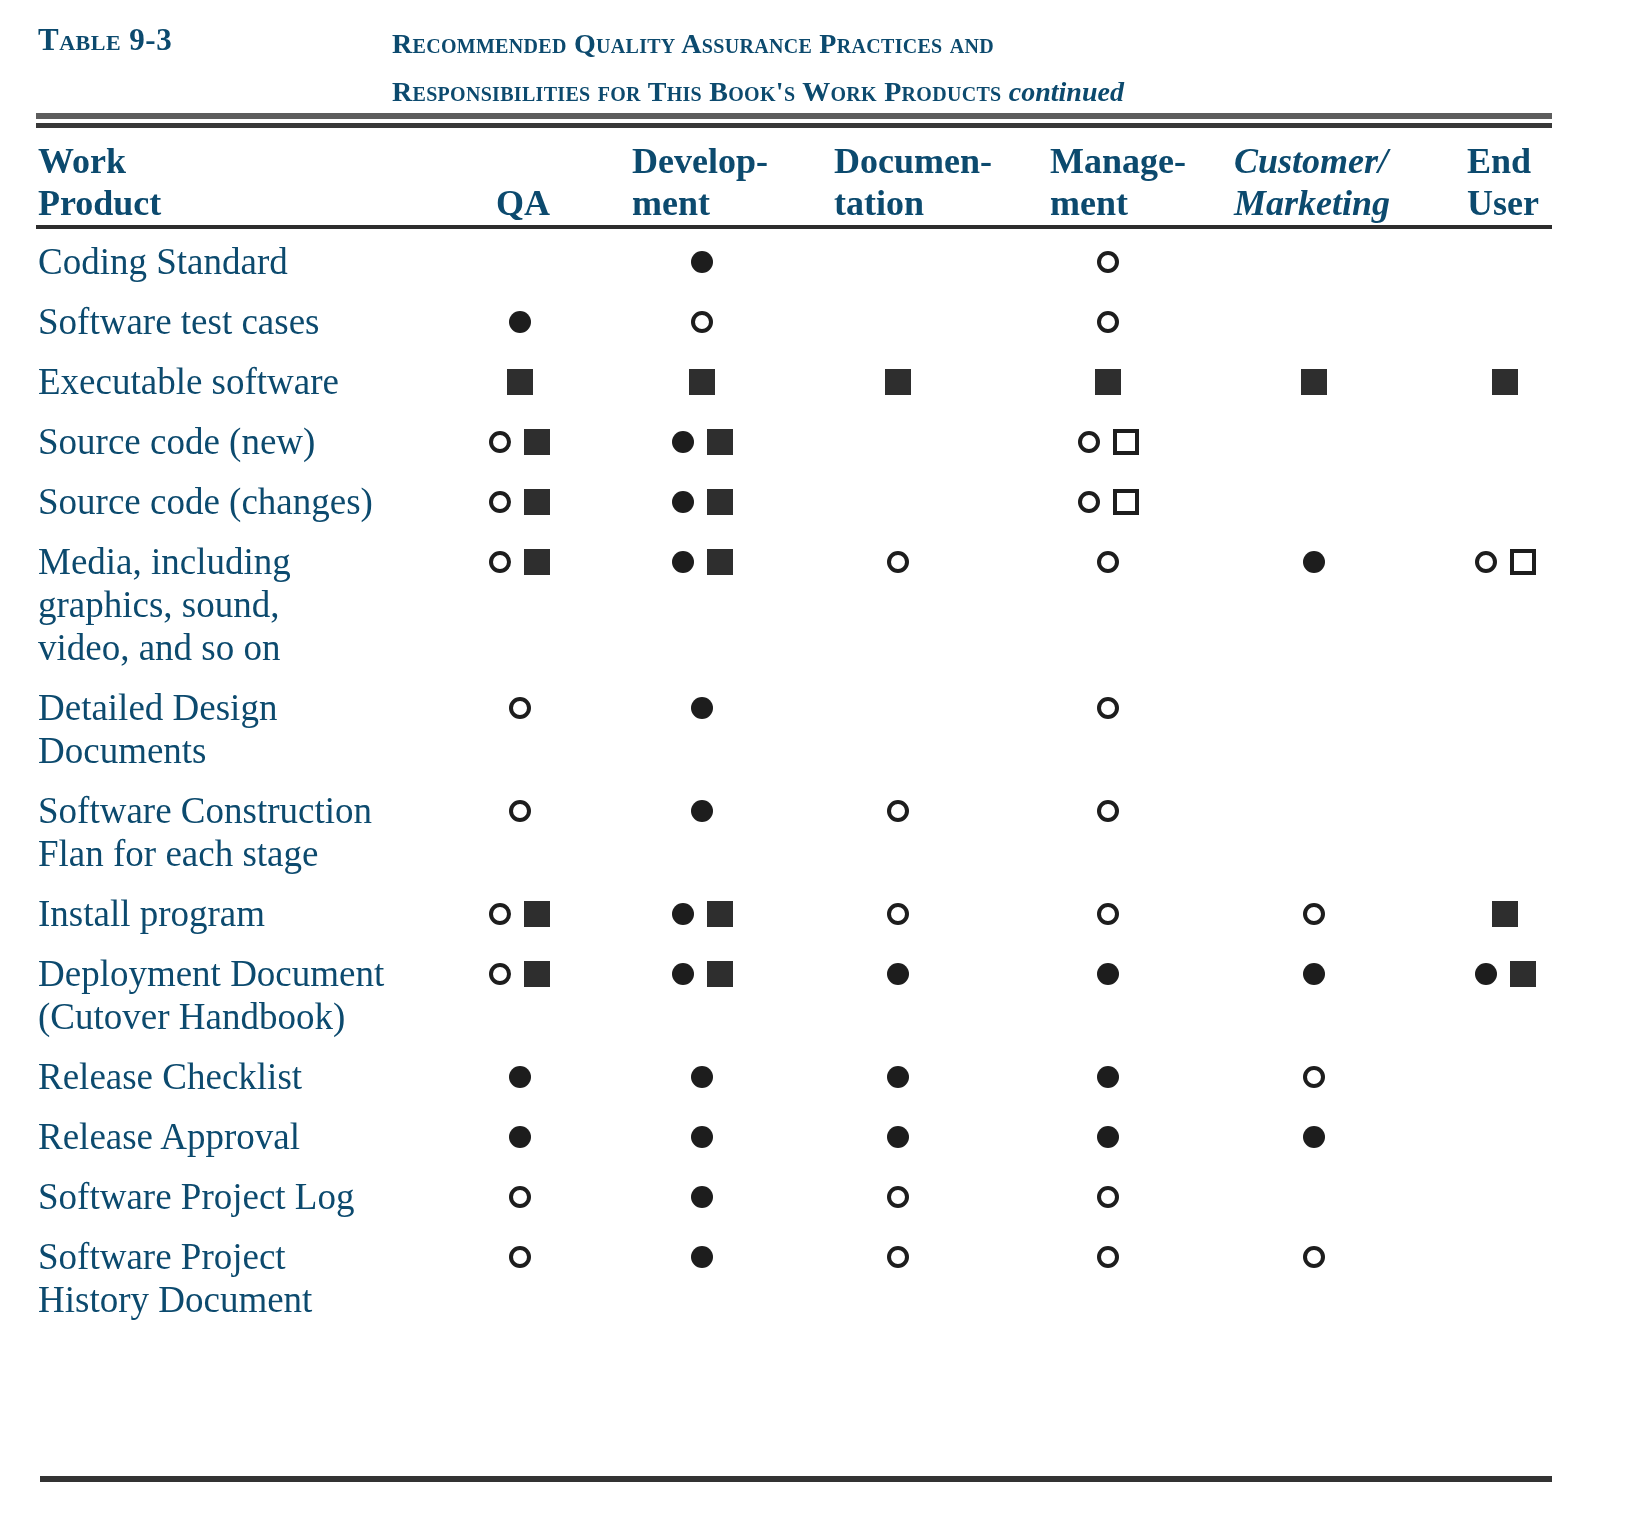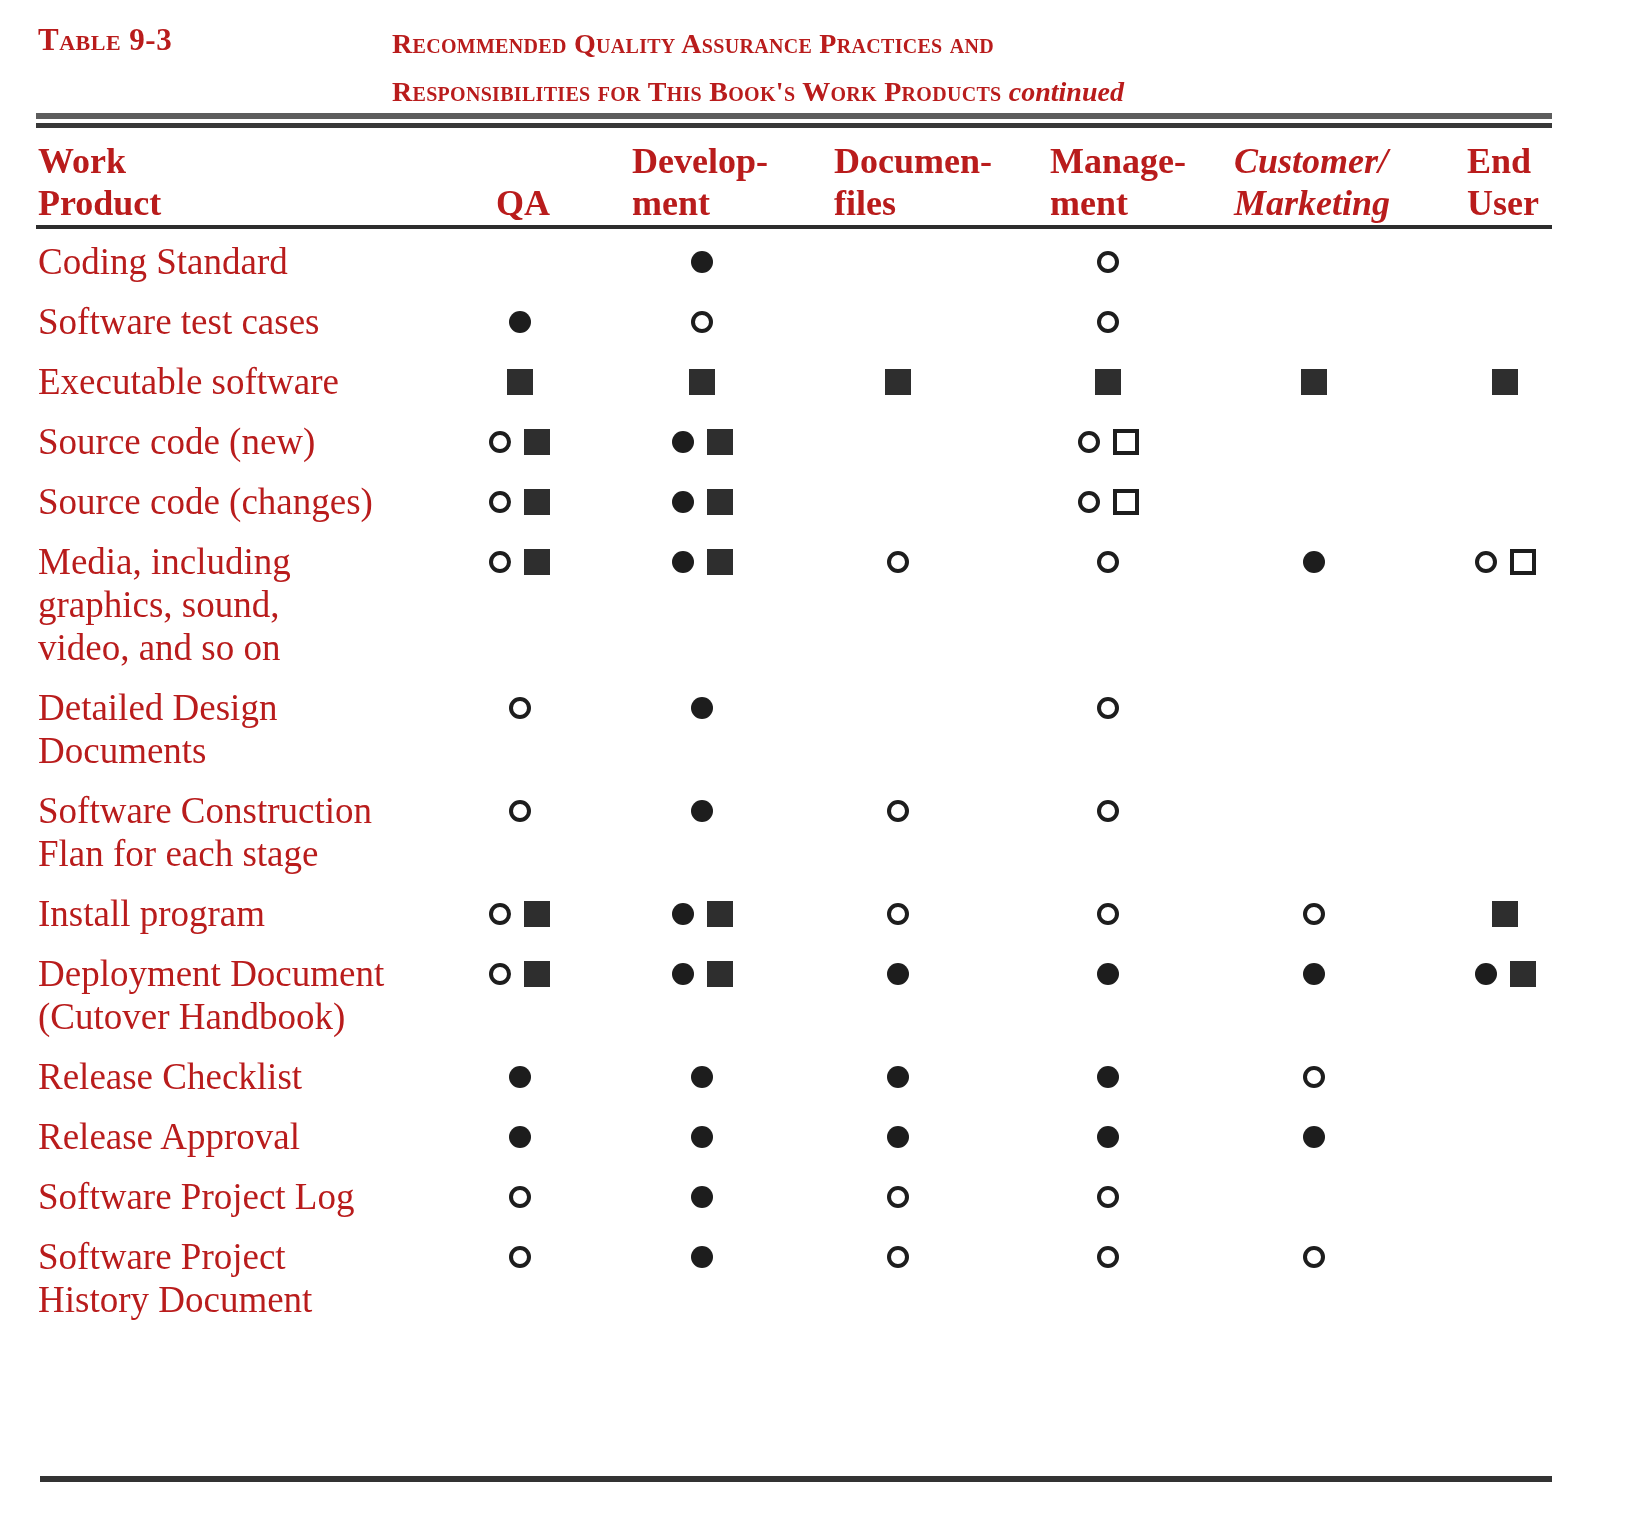--- a/index.html
+++ b/index.html
@@ -1,20 +1,20 @@
 <!DOCTYPE html>
 <html><head>
 <meta charset="utf-8">
 <style>
   html,body { margin:0; padding:0; background:#ffffff; }
   .page {
     position:relative;
     width:1552px; height:1538px;
     background:#ffffff;
-    color:#b91c1c;
+    color:#0c4a6e;
     font-family:"Liberation Serif", serif;
     overflow:hidden;
   }
 
   
   .table-label {
     position:absolute; left:38px; top:22px;
     font-size:31px; font-weight:bold; font-variant:small-caps;
     letter-spacing:0.5px;
   }
@@ -100,21 +100,21 @@
     <div class="hcell hc-qa">
       <span></span>
       <span>QA</span>
     </div>
     <div class="hcell hc-dev">
       <span>Develop-</span>
       <span>ment</span>
     </div>
     <div class="hcell hc-doc">
       <span>Documen-</span>
-      <span>files</span>
+      <span>tation</span>
     </div>
     <div class="hcell hc-mgmt">
       <span>Manage-</span>
       <span>ment</span>
     </div>
     <div class="hcell hc-cm">
       <span>Customer/</span>
       <span>Marketing</span>
     </div>
     <div class="hcell hc-eu">

